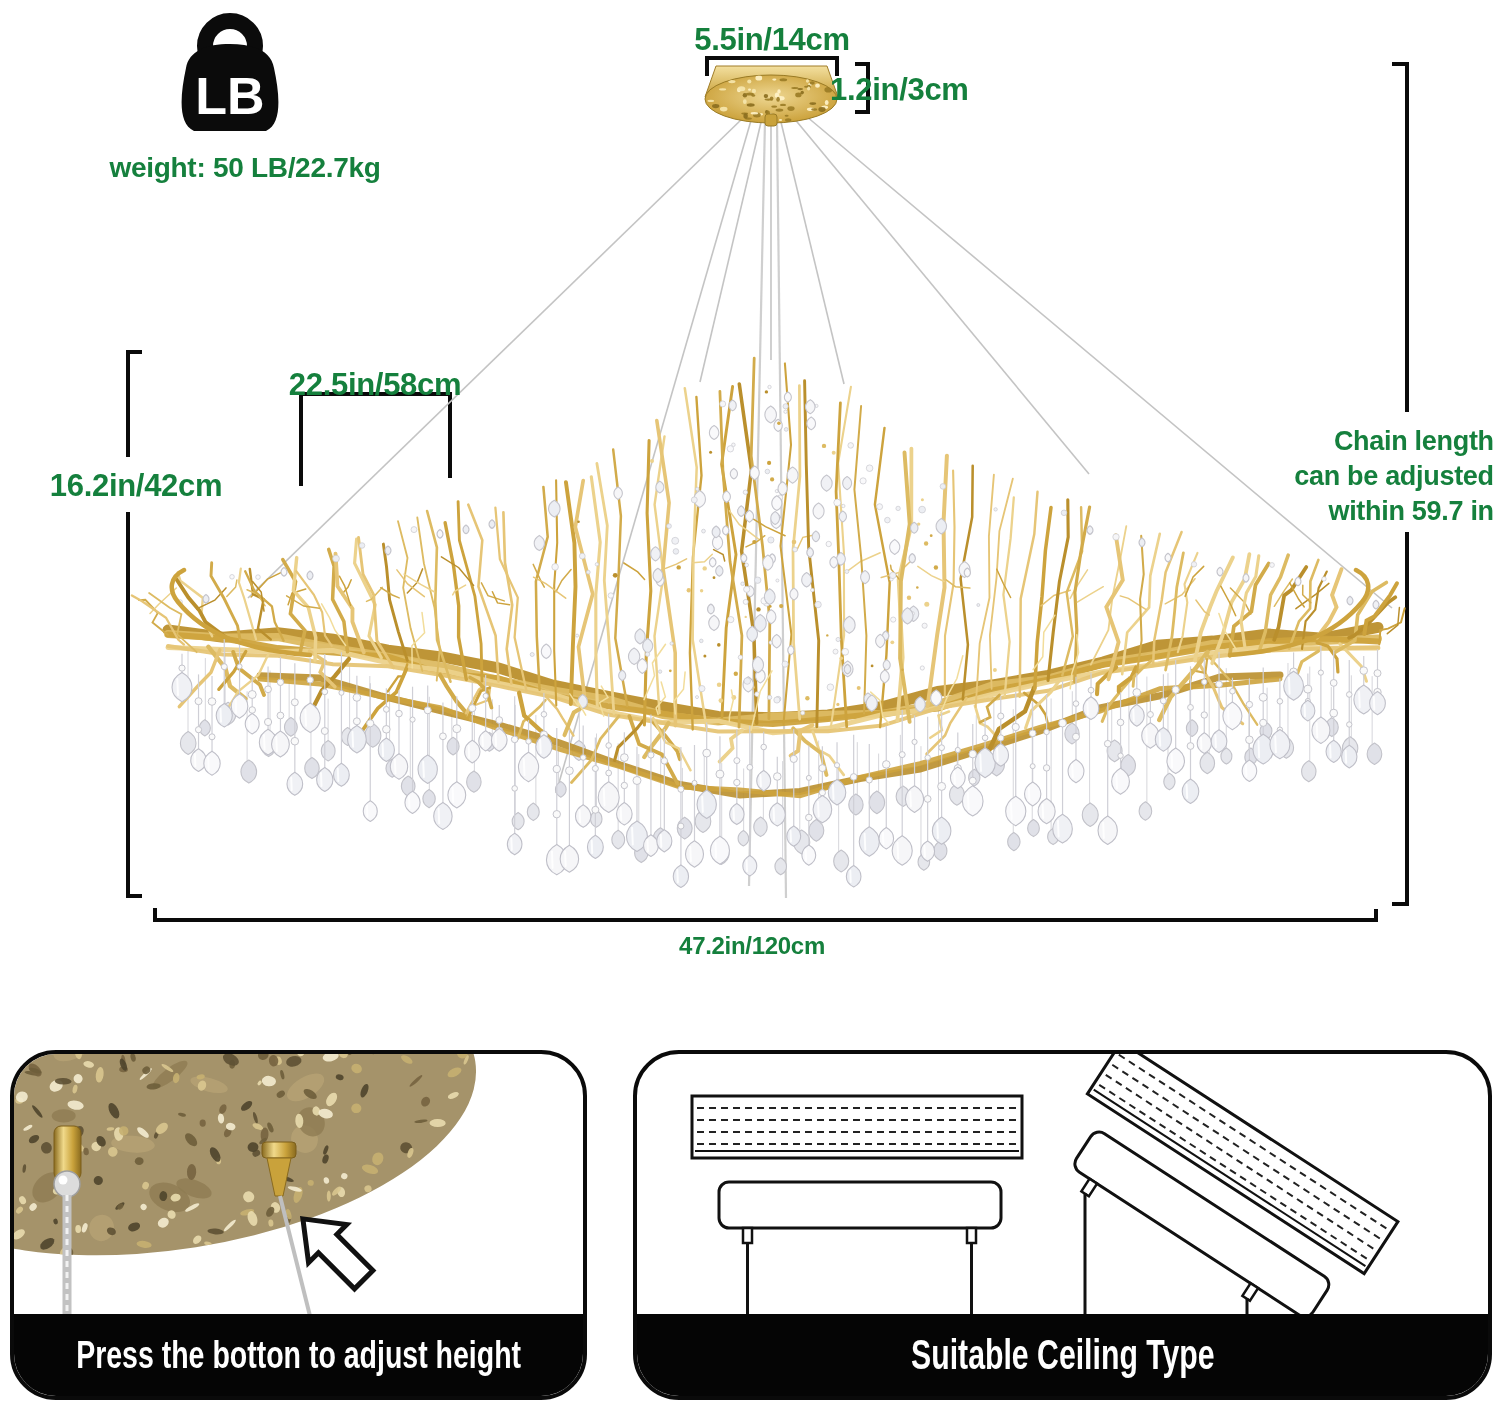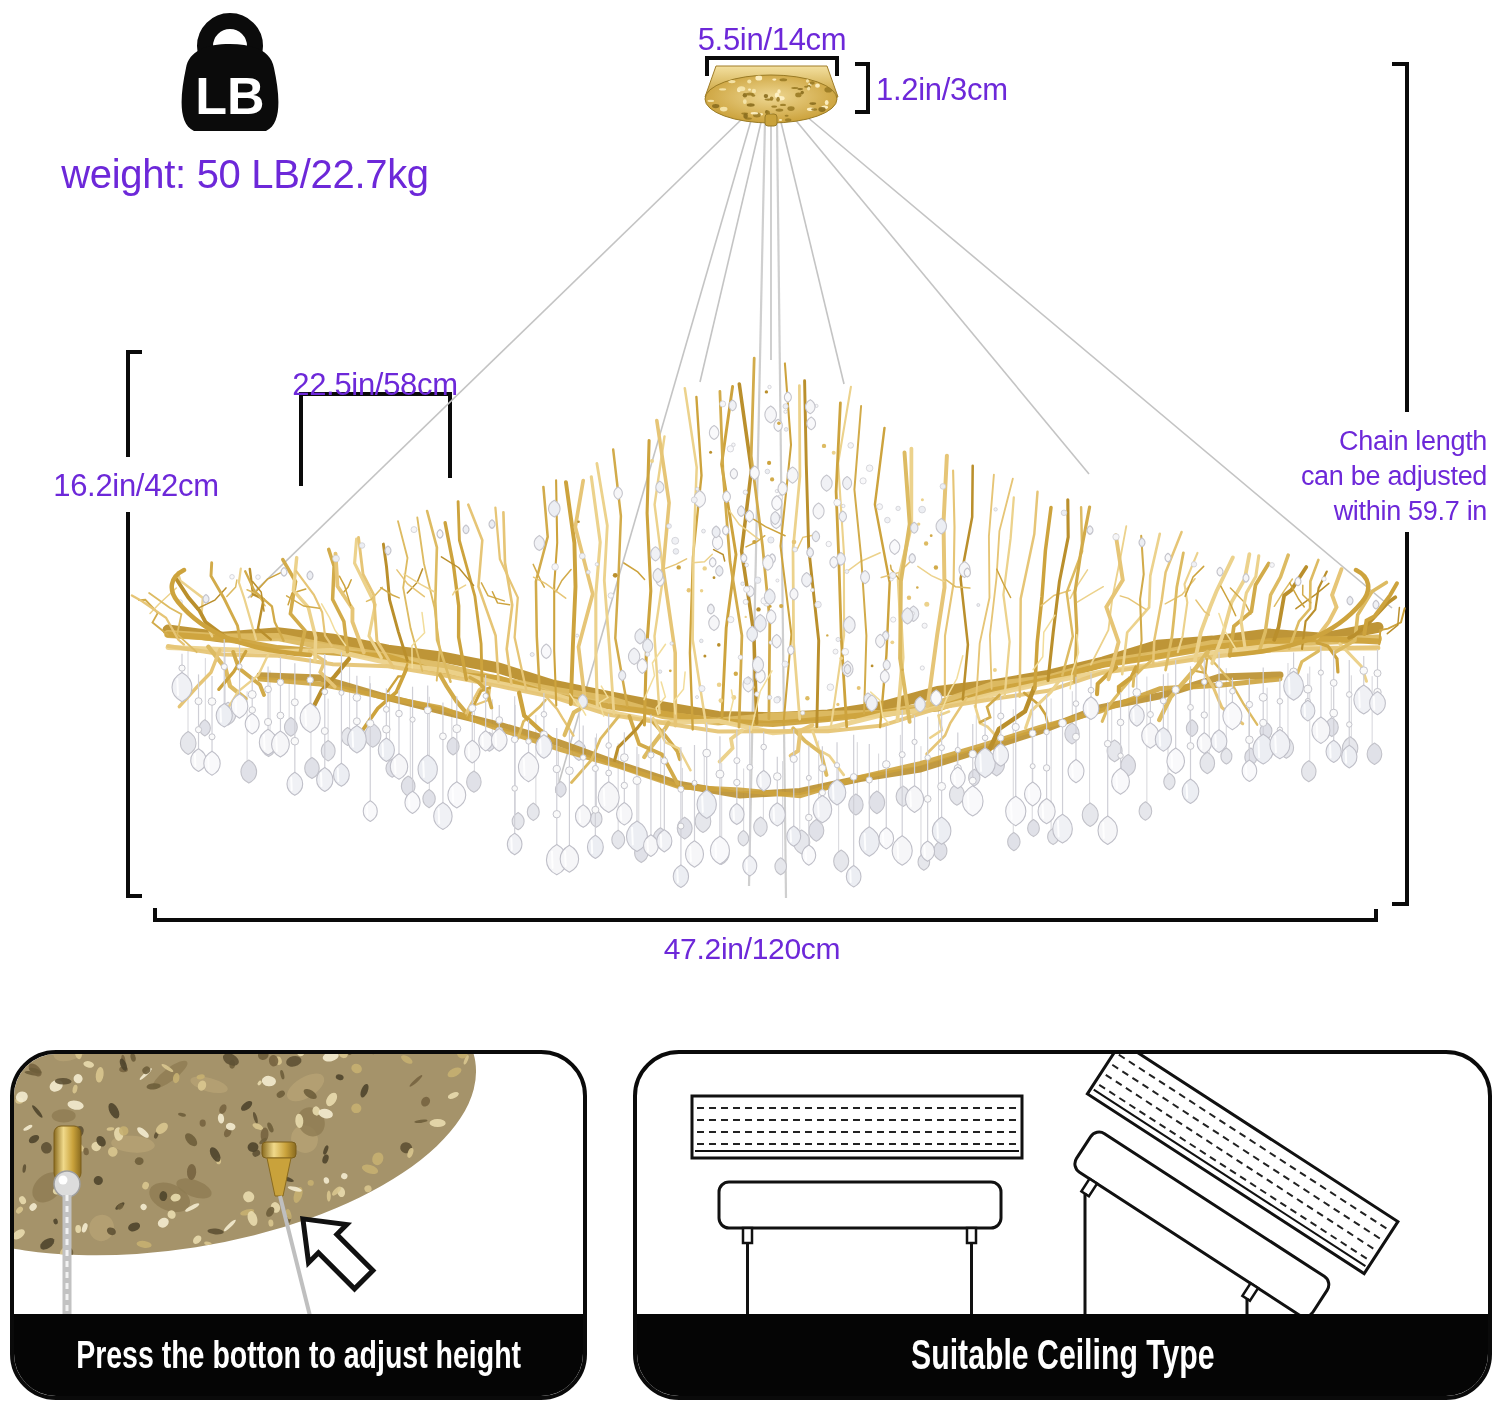--- a/index.html
+++ b/index.html
@@ -1,25 +1,25 @@
 <!DOCTYPE html>
 <html><head>
 <meta charset="utf-8">
 <style>
   html,body{margin:0;padding:0;background:#ffffff;}
   .stage{position:relative;width:1500px;height:1404px;background:#ffffff;overflow:hidden;
          font-family:"Liberation Sans","DejaVu Sans",sans-serif;color:#141414;}
   svg{display:block;}
   .abs{position:absolute;}
-  .label{position:absolute;color:#6d28d9;font-weight:400;white-space:nowrap;
+  .label{position:absolute;color:#15803d;font-weight:700;white-space:nowrap;
          font-size:31px;letter-spacing:-0.3px;}
   .center{transform:translateX(-50%);}
-  #lbl-weight{font-size:40px;}
+  #lbl-weight{font-size:28px;}
   #lbl-chain{font-size:27px;line-height:35px;text-align:right;}
-  #lbl-47{font-size:30px;}
+  #lbl-47{font-size:24px;}
   .panel{position:absolute;top:1050px;height:350px;background:#ffffff;border:4px solid #0a0a0a;
          border-radius:46px;overflow:hidden;box-sizing:border-box;}
   #panel-left{left:10px;width:577px;}
   #panel-right{left:633px;width:859px;}
   .banner{position:absolute;left:0;right:0;bottom:0;height:82px;background:#050505;
           display:flex;align-items:center;justify-content:center;}
   .banner span{color:#ffffff;font-weight:700;white-space:nowrap;display:inline-block;}
   #panel-left .banner span{font-size:38px;transform:scaleX(0.75);}
   #panel-right .banner span{font-size:42px;transform:scaleX(0.72);}
 </style>
@@ -1074,21 +1074,21 @@
       </g>
   </svg>
 
   <svg class="abs" style="left:168px;top:4px" width="125" height="132" viewBox="0 0 125 132">
     <circle cx="62" cy="42" r="25" fill="none" stroke="#0b0b0b" stroke-width="16"></circle>
     <path d="M62,40 C38,40 21,47 18,64 C12,92 10,120 26,127 L98,127 C114,120 112,92 106,64 C103,47 86,40 62,40 Z" fill="#0b0b0b"></path>
     <text x="62" y="110" text-anchor="middle" font-size="52" font-weight="bold" fill="#ffffff" font-family="Liberation Sans, sans-serif">LB</text>
   </svg>
 
   <div id="lbl-5-5" class="label center" style="left:772px;top:22px">5.5in/14cm</div>
-  <div id="lbl-1-2" class="label" style="left:876px;top:72px">1.2in/3cm</div>
+  <div id="lbl-1-2" class="label" style="left:830px;top:72px">1.2in/3cm</div>
   <div id="lbl-weight" class="label center" style="left:245px;top:152px">weight: 50 LB/22.7kg</div>
   <div id="lbl-22-5" class="label center" style="left:375px;top:367px">22.5in/58cm</div>
   <div id="lbl-16-2" class="label center" style="left:136px;top:468px">16.2in/42cm</div>
   <div id="lbl-chain" class="label center" style="left:1394px;top:424px">
     <div>Chain length</div>
     <div>can be adjusted</div>
     <div>within 59.7 in</div>
   </div>
   <div id="lbl-47" class="label center" style="left:752px;top:932px">47.2in/120cm</div>
 

